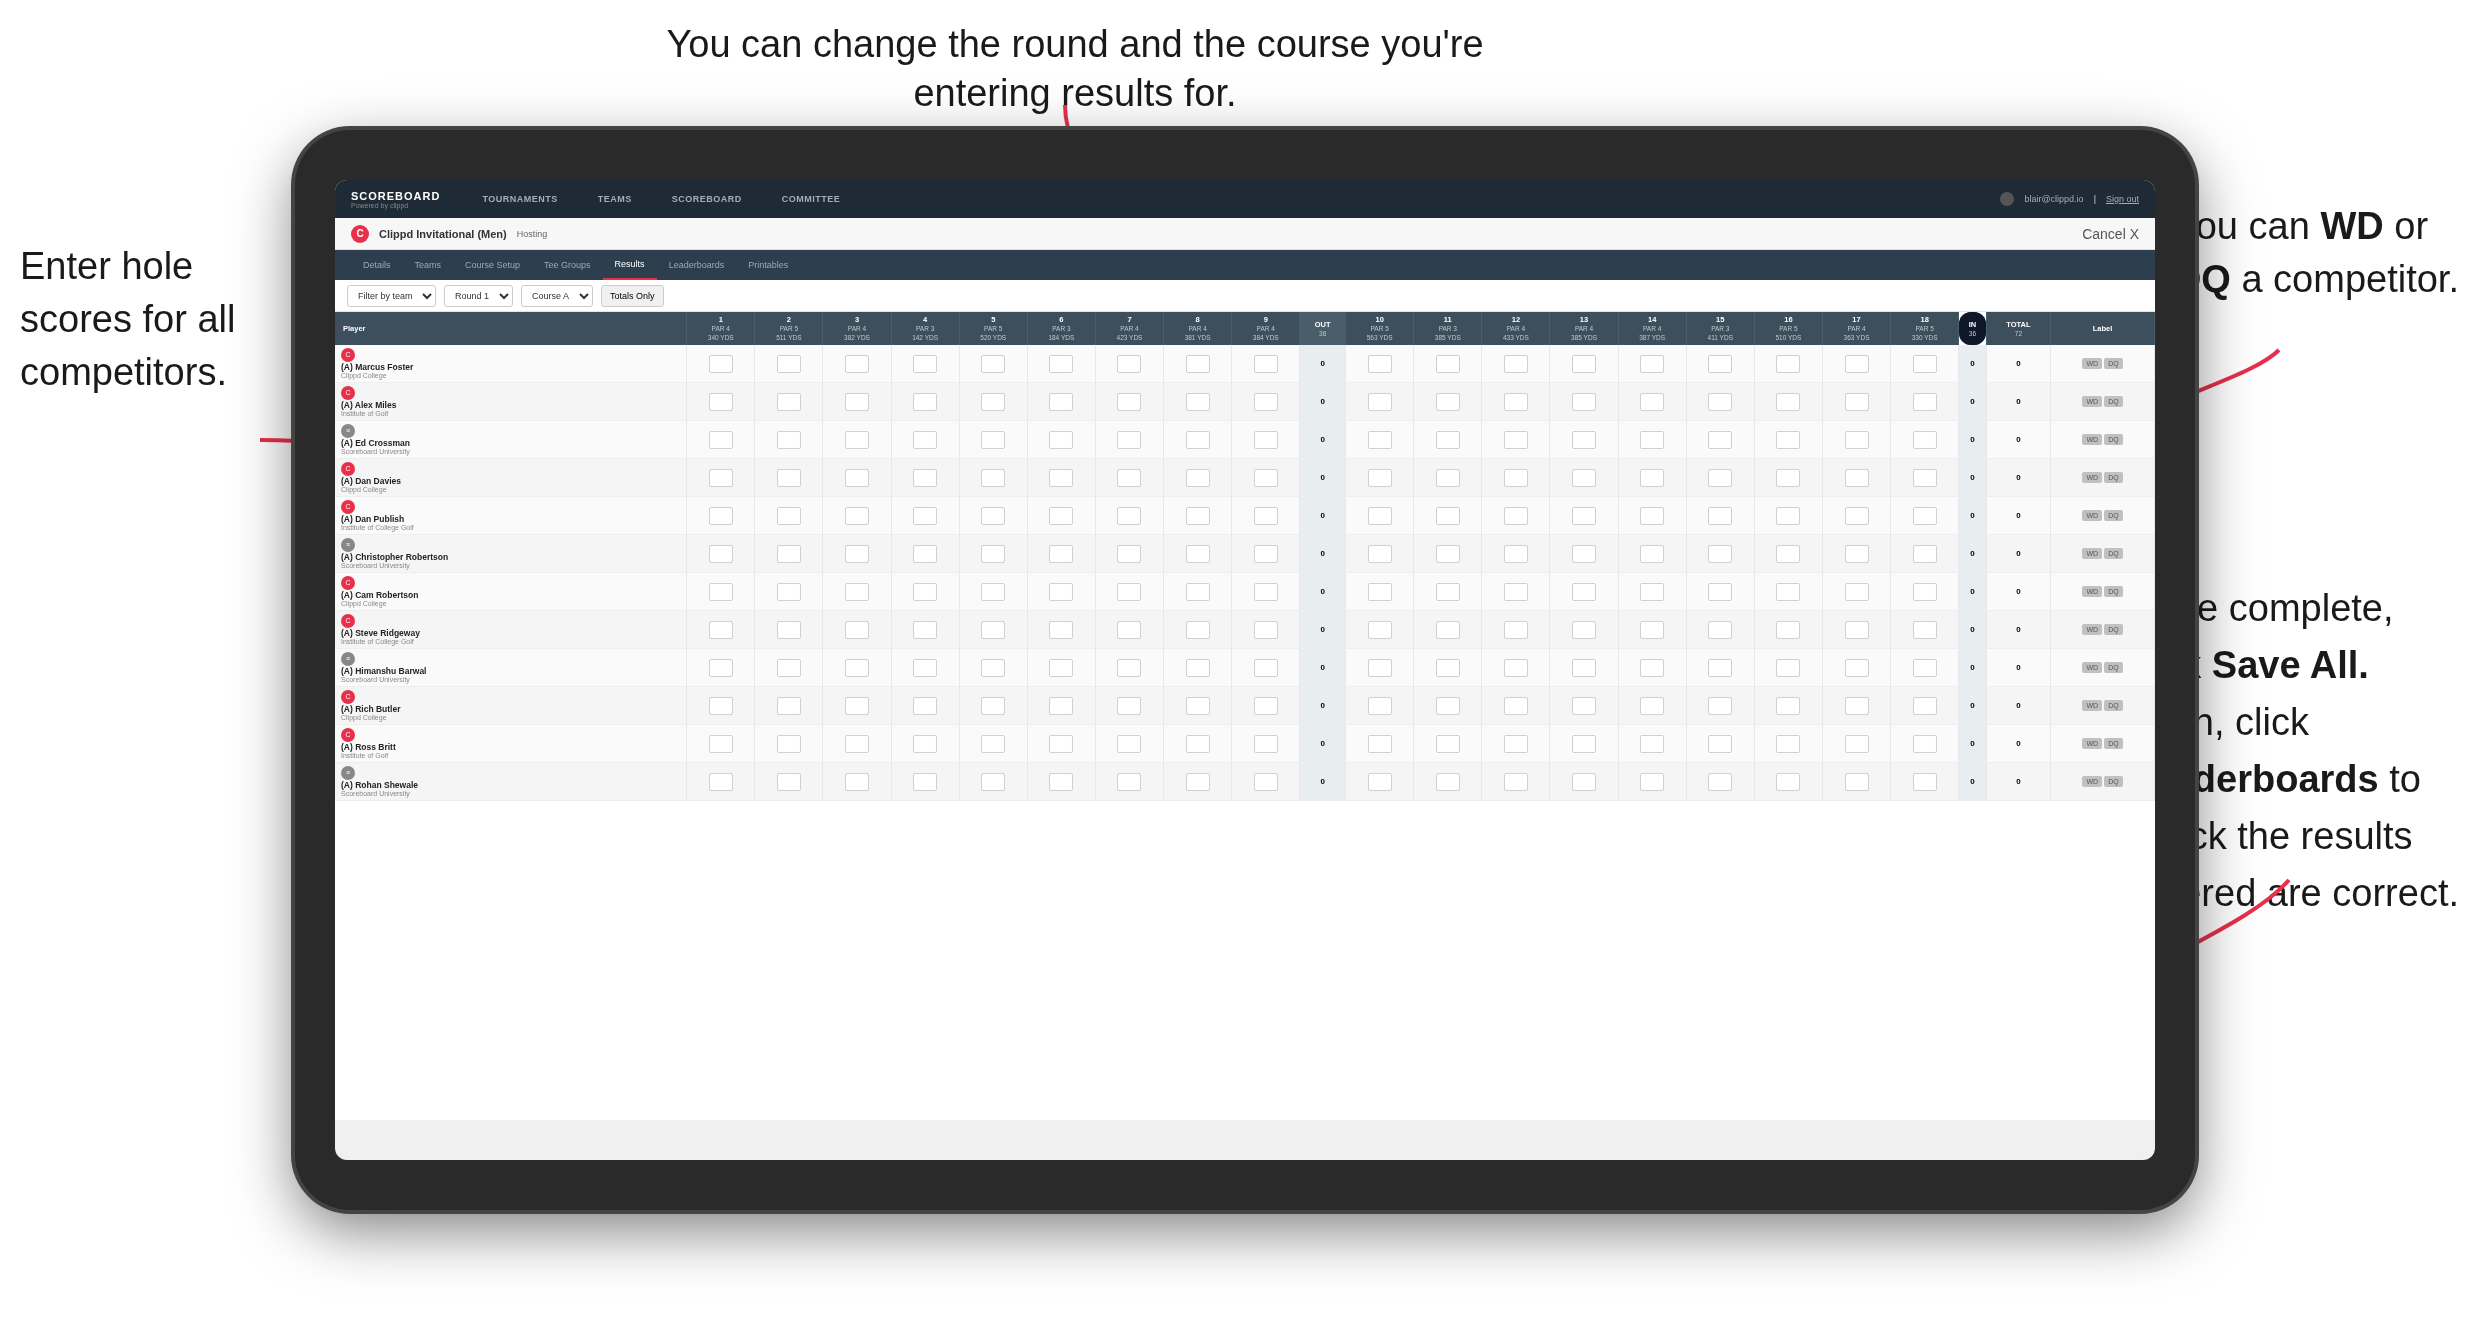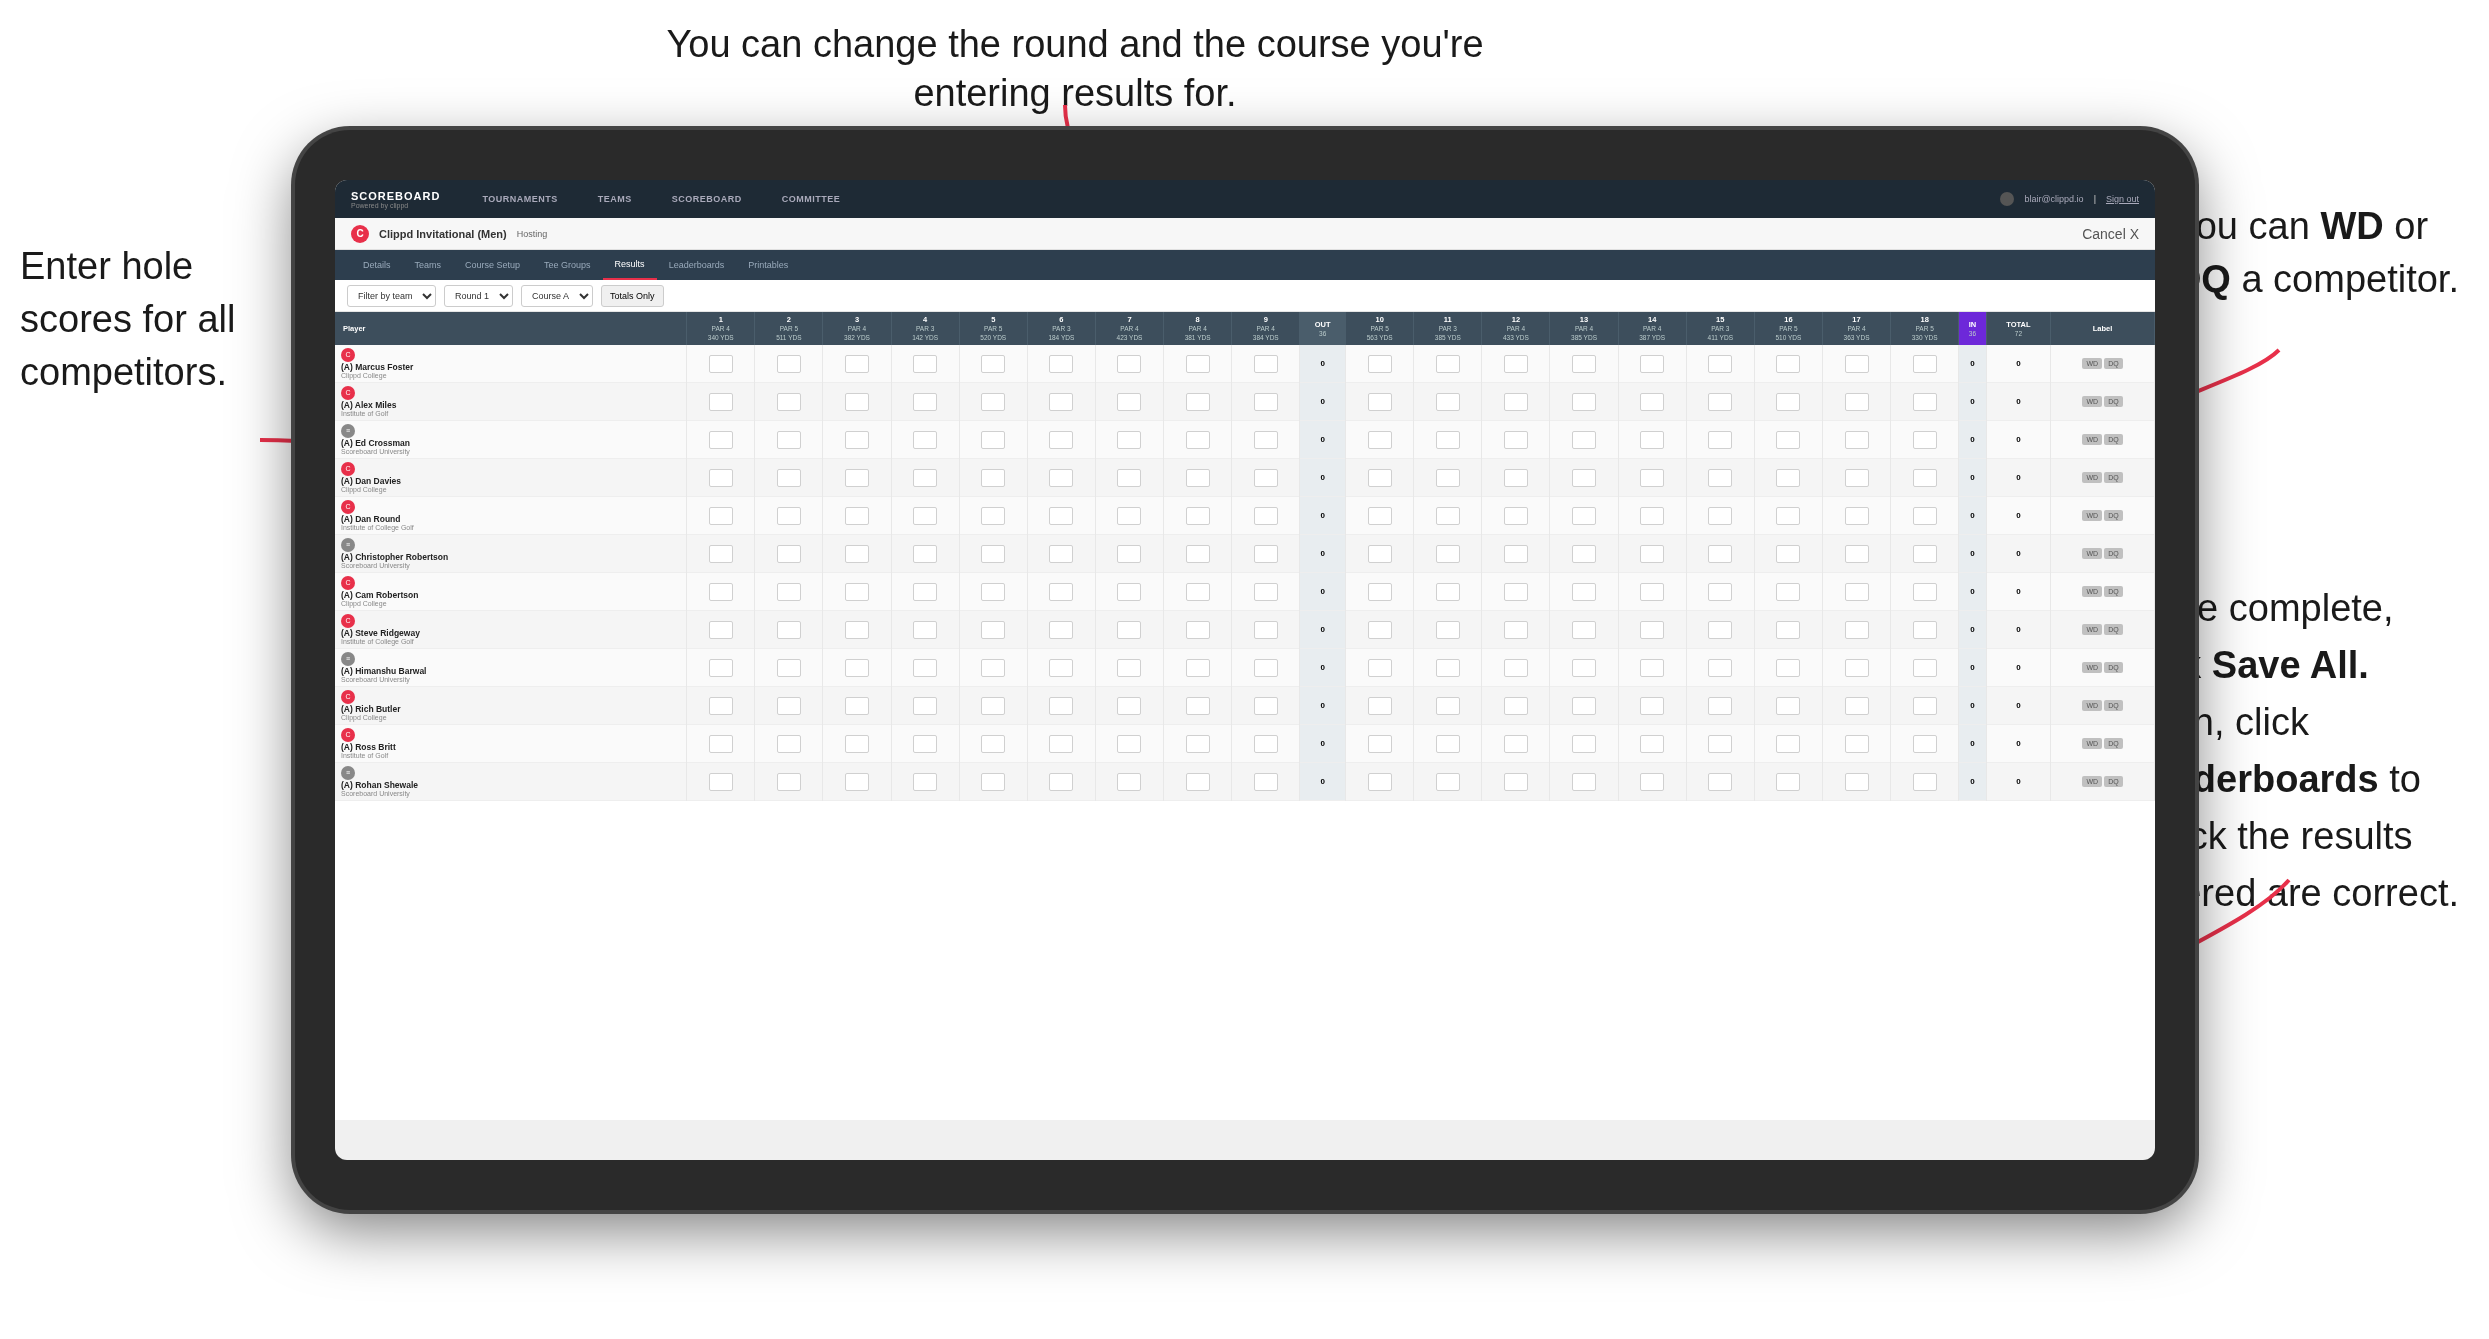--- a/index.html
+++ b/index.html
@@ -509,21 +509,21 @@
             <th style="background:#4a5d6b;">OUT<br><span style="font-weight:400;font-size:6.5px;color:#bcc">36</span></th>
             <th>10<br><span style="font-weight:400;font-size:6.5px;color:#bcc">PAR 5<br>563 YDS</span></th>
             <th>11<br><span style="font-weight:400;font-size:6.5px;color:#bcc">PAR 3<br>385 YDS</span></th>
             <th>12<br><span style="font-weight:400;font-size:6.5px;color:#bcc">PAR 4<br>433 YDS</span></th>
             <th>13<br><span style="font-weight:400;font-size:6.5px;color:#bcc">PAR 4<br>385 YDS</span></th>
             <th>14<br><span style="font-weight:400;font-size:6.5px;color:#bcc">PAR 4<br>387 YDS</span></th>
             <th>15<br><span style="font-weight:400;font-size:6.5px;color:#bcc">PAR 3<br>411 YDS</span></th>
             <th>16<br><span style="font-weight:400;font-size:6.5px;color:#bcc">PAR 5<br>510 YDS</span></th>
             <th>17<br><span style="font-weight:400;font-size:6.5px;color:#bcc">PAR 4<br>363 YDS</span></th>
             <th>18<br><span style="font-weight:400;font-size:6.5px;color:#bcc">PAR 5<br>330 YDS</span></th>
-            <th style="background:#6d28d9;">IN<br><span style="font-weight:400;font-size:6.5px;color:#bcc">36</span></th>
+            <th style="background:#0f172a;border-radius:12px;">IN<br><span style="font-weight:400;font-size:6.5px;color:#bcc">36</span></th>
             <th style="background:#3d4e5c;">TOTAL<br><span style="font-weight:400;font-size:6.5px;color:#bcc">72</span></th>
             <th>Label</th>
           </tr>
         </thead>
         <tbody id="player-rows">
             <tr>
               <td class="player-cell">
       <span class="player-icon icon-red">C</span>
       <span class="player-name">(A) Marcus Foster</span>
       <span class="player-school">Clippd College</span>
@@ -634,21 +634,21 @@
               <td><input class="score-input" type="text" style=""></td>
               <td><input class="score-input" type="text" style=""></td>
               <td><input class="score-input" type="text" style=""></td>
               <td class="out-col">0</td>
               <td class="total-col">0</td>
               <td><button class="wd-btn">WD</button><button class="dq-btn">DQ</button></td>
             </tr>
             <tr>
               <td class="player-cell">
       <span class="player-icon icon-red">C</span>
-      <span class="player-name">(A) Dan Round</span>
+      <span class="player-name">(A) Dan Publish</span>
       <span class="player-school">Institute of College Golf</span>
     </td>
               <td><input class="score-input" type="text" style=""></td>
               <td><input class="score-input" type="text" style=""></td>
               <td><input class="score-input" type="text" style=""></td>
               <td><input class="score-input" type="text" style=""></td>
               <td><input class="score-input" type="text" style=""></td>
               <td><input class="score-input" type="text" style=""></td>
               <td><input class="score-input" type="text" style=""></td>
               <td><input class="score-input" type="text" style=""></td>

